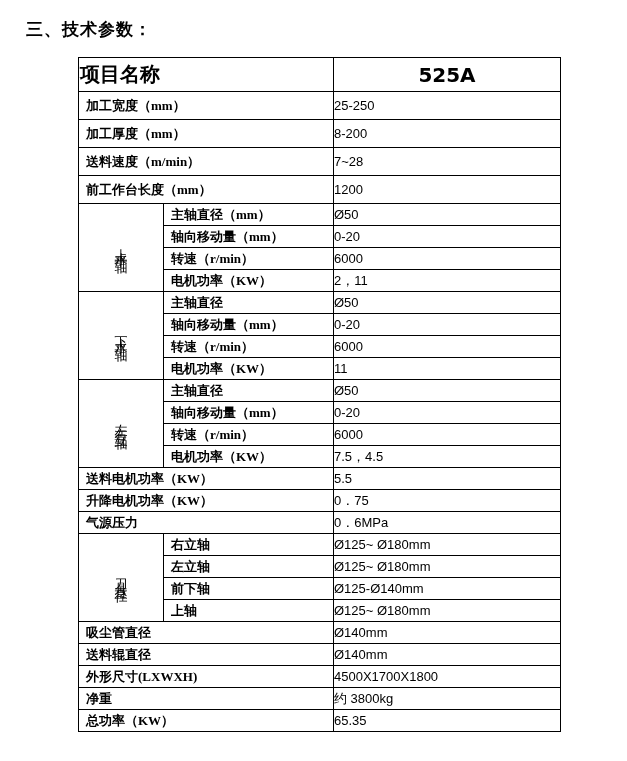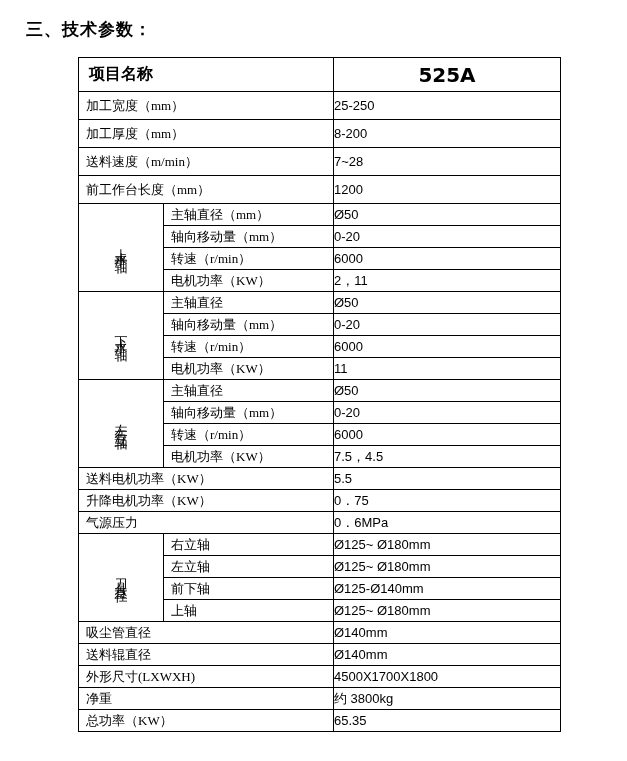--- a/index.html
+++ b/index.html
@@ -38,35 +38,36 @@
     border: 1px solid #000000;
     padding: 0;
     overflow: hidden;
     white-space: nowrap;
   }
   .spec-table tr { height: 22px; }
   .spec-table tr.tall { height: 28px; }
   .spec-table tr.head-row { height: 34px; }
   th.item-name-header {
     text-align: left;
-    padding-left: 10px;
-    font-size: 16px;
+    padding-left: 1px;
+    font-size: 20px;
     font-weight: bold;
     font-family: "DejaVu Sans", sans-serif;
   }
   th.model-header {
     text-align: center;
     font-size: 20px;
     font-weight: bold;
   }
   td.label-cell {
     text-align: left;
     padding-left: 7px;
     font-size: 13px;
     font-family: "Liberation Serif", serif;
+    font-weight: bold;
   }
   td.value-cell {
     text-align: left;
     font-size: 13px;
     font-family: "Liberation Sans", sans-serif;
   }
   td.group-cell {
     text-align: center;
     vertical-align: middle;
     font-size: 13px;

